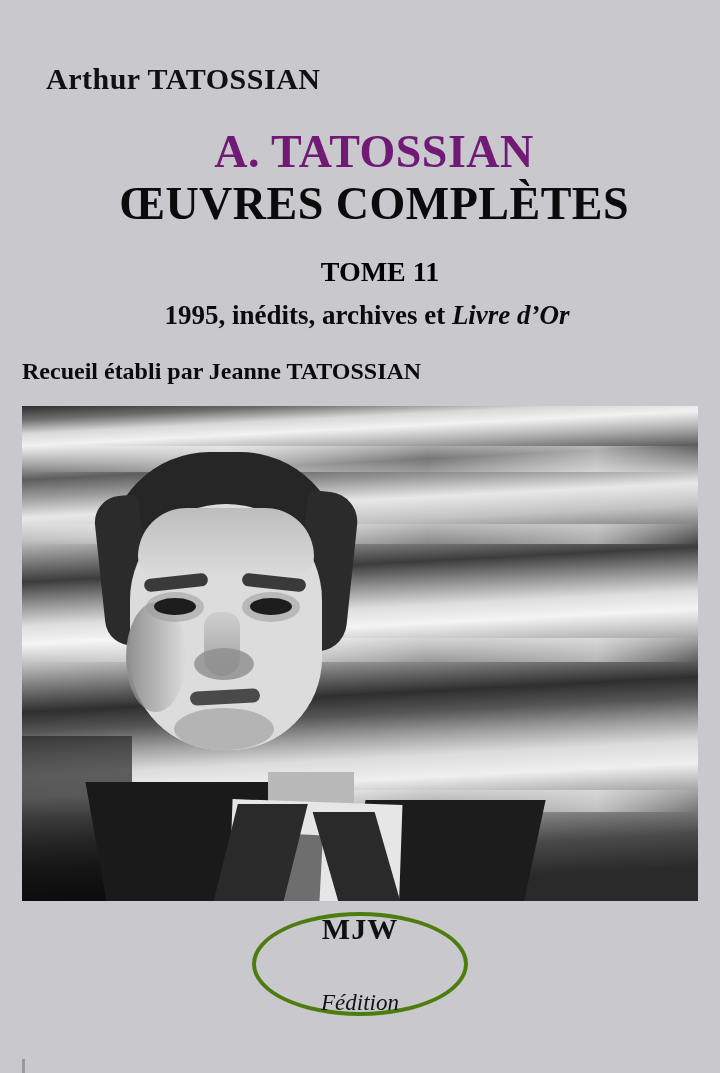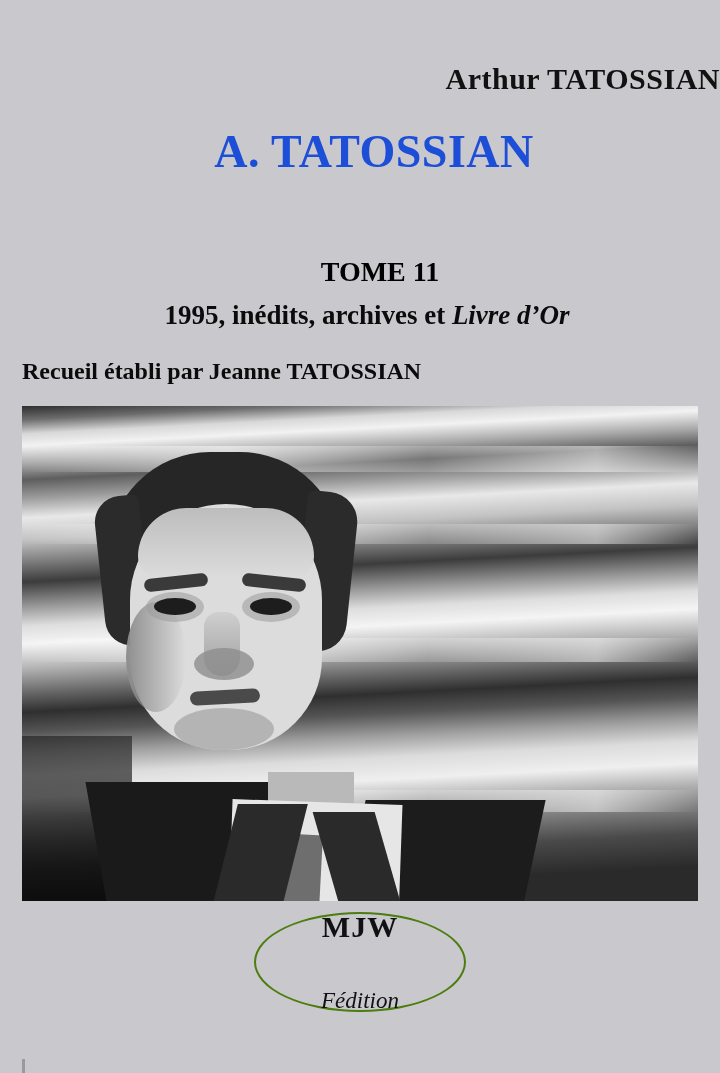--- a/index.html
+++ b/index.html
@@ -15,21 +15,21 @@
     width: 720px;
     height: 1073px;
     background: #c9c9cd;
     overflow: hidden;
   }
   .author-line {
     position: absolute;
     top: 62px;
     left: 0;
     width: 100%;
-    text-align: right;
+    text-align: left;
     font-family: "Liberation Serif", serif;
     font-weight: bold;
     font-size: 30px;
     letter-spacing: 0.5px;
     color: #111111;
     padding-left: 46px;
     box-sizing: border-box;
   }
   .title-block {
     position: absolute;
@@ -38,21 +38,21 @@
     width: 100%;
     text-align: center;
     padding-left: 28px;
     box-sizing: border-box;
   }
   .title-line1 {
     font-family: "Liberation Serif", serif;
     font-weight: bold;
     font-size: 46px;
     line-height: 1.12;
-    color: #1d4ed8;
+    color: #701a75;
     letter-spacing: 0.5px;
   }
   .title-line2 {
     font-family: "Liberation Serif", serif;
     font-weight: bold;
     font-size: 46px;
     line-height: 1.12;
     color: #0b0b0b;
     letter-spacing: 0.5px;
   }
@@ -294,21 +294,21 @@
     transform: skewX(16deg);
   }
   
   .logo {
     position: absolute;
     left: 50%;
     transform: translateX(-50%);
     top: 912px;
     width: 208px;
     height: 96px;
-    border: 2px solid #4d7c0f;
+    border: 4px solid #4d7c0f;
     border-radius: 50%;
     background: #c9c9cd;
     display: flex;
     flex-direction: column;
     align-items: center;
     justify-content: center;
     gap: 27px;
   }
   .logo-main {
     font-family: "Liberation Serif", serif;
@@ -337,20 +337,21 @@
 </style>
 </head>
 <body>
 
 <div class="cover">
 
   <div class="author-line">Arthur TATOSSIAN</div>
 
   <div class="title-block">
     <div class="title-line1">A. TATOSSIAN</div>
+    <div class="title-line2">ŒUVRES COMPLÈTES</div>
   </div>
 
   <div class="tome">TOME 11</div>
 
   <div class="subtitle">
     <span class="strong">1995, inédits, archives et </span><span class="ital">Livre d’Or</span>
   </div>
 
   <div class="editor">Recueil établi par Jeanne TATOSSIAN</div>
 

